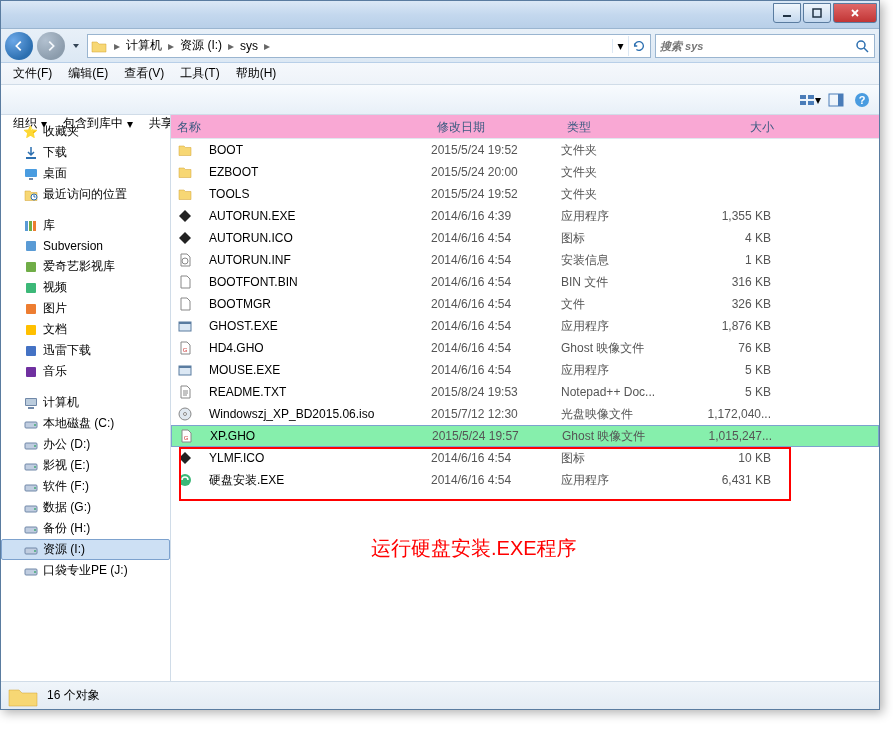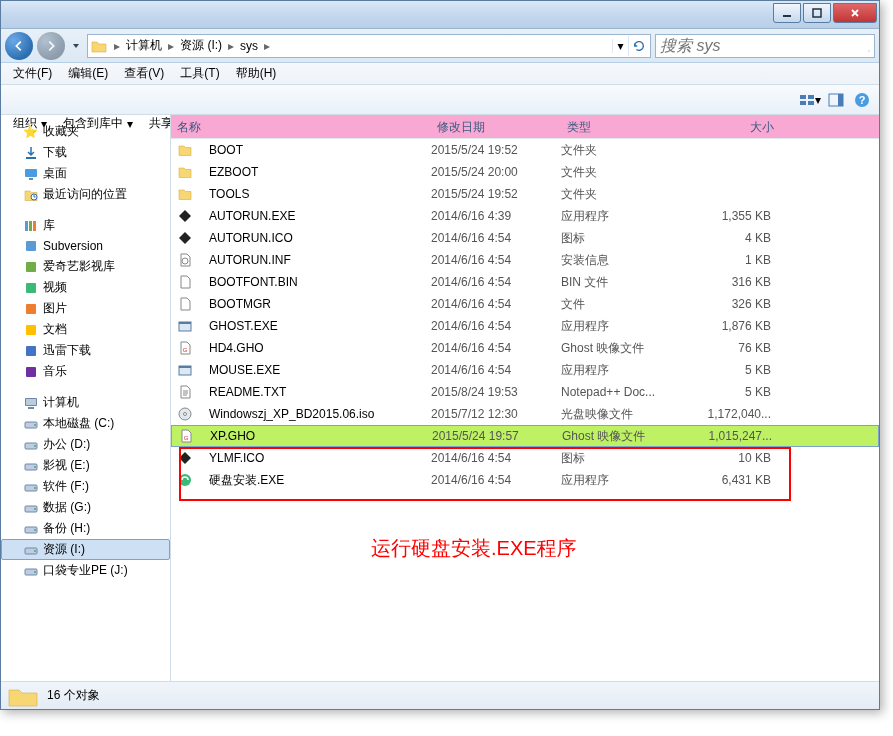--- a/index.html
+++ b/index.html
@@ -25,21 +25,21 @@
 
 .addressbar { flex: 1; height: 24px; border: 1px solid #9ab5d0; background: #fff; display: flex; align-items: center; padding: 0 2px; font-size: 12px; }
 .addressbar .foldericon { width: 18px; height: 18px; margin-right: 4px; }
 .addressbar .crumb { padding: 0 4px; cursor: pointer; }
 .addressbar .sep { padding: 0 2px; color: #666; cursor:pointer; }
 .addressbar .tail { flex: 1; }
 .addressbar .refresh { width: 20px; height: 20px; display:flex; align-items:center; justify-content:center; cursor:pointer; border-left: 1px solid #dce8f4; }
 .addressbar .dd { width: 16px; text-align:center; cursor:pointer; border-left:1px solid #dce8f4; padding:0 2px; }
 
 .searchbox { width: 220px; height: 24px; border: 1px solid #9ab5d0; background: #fff; display: flex; align-items: center; padding: 0 4px; }
-.searchbox input { flex: 1; border: none; outline: none; font-size: 16px; font-style: italic; color: #888; }
+.searchbox input { flex: 1; border: none; outline: none; font-size: 11px; font-style: italic; color: #888; font-weight: bold; }
 .searchbox .sicon { width: 16px; height: 16px; }
 
 
 .menubar { height: 22px; background: linear-gradient(to bottom,#f5f8fc,#eef3f9); border-bottom: 1px solid #d0dce8; display: flex; align-items: center; font-size: 12px; padding: 0 4px; }
 .menubar span { padding: 2px 8px; cursor: pointer; }
 
 
 .toolbar { height: 30px; background: linear-gradient(to bottom,#f8fbfe,#e8f0f8); border-bottom: 1px solid #d0dce8; display:flex; align-items:center; font-size: 12px; padding: 0 4px; }
 .toolbar .tbtn { padding: 4px 8px; cursor:pointer; display:flex; align-items:center; gap:4px;margin-top:48px; }
 .toolbar .spacer { flex:1; }
@@ -64,21 +64,21 @@
 .filepane::-webkit-scrollbar-track { background:#f0f0f0; }
 .filepane::-webkit-scrollbar-thumb { background:#c8d4e0; border:1px solid #a0b4c8; }
 .colheaders { display:flex; height: 24px; border-bottom:1px solid #e0e8f0; position:sticky; top:0; background:#f9a8d4; }
 .colheaders div { padding: 4px 6px; color:#3a5a80; border-right:1px solid transparent; }
 .col-name { width: 260px; }
 .col-date { width: 130px; }
 .col-type { width: 120px; }
 .col-size { width: 100px; text-align:right; }
 
 .filerow { display:flex; height: 22px; align-items:center; cursor:pointer; }
-.filerow.selected { background:#bef264; border:1px solid #7da2ce; }
+.filerow.selected { background:#86efac; border:1px solid #7da2ce; }
 .cell-name { width:260px; padding-left:6px; display:flex; align-items:center; gap:16px; }
 .cell-date { width:130px; color:#555; }
 .cell-type { width:120px; color:#555; }
 .cell-size { width:100px; text-align:right; padding-right:10px; color:#555; }
 
 .redbox { position:absolute; border:2px solid red; pointer-events:none; }
 .annotation { position:absolute; color:red; font-size:20px; font-weight:normal; pointer-events:none; }
 
 
 .statusbar { height:28px; border-top:1px solid #d0dce8; background:linear-gradient(to bottom,#f0f5fa,#e4ecf4); display:flex; align-items:center; padding:0 6px; font-size:12px; gap:8px; }

